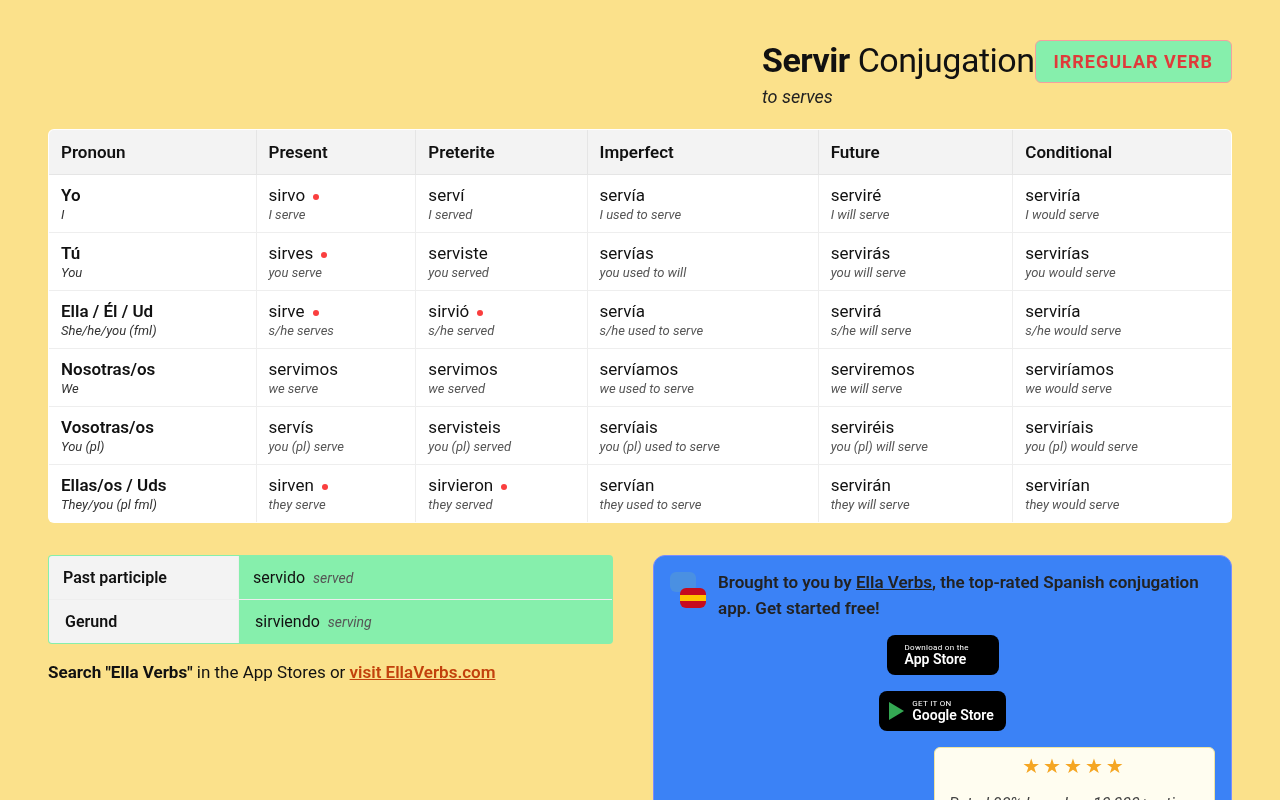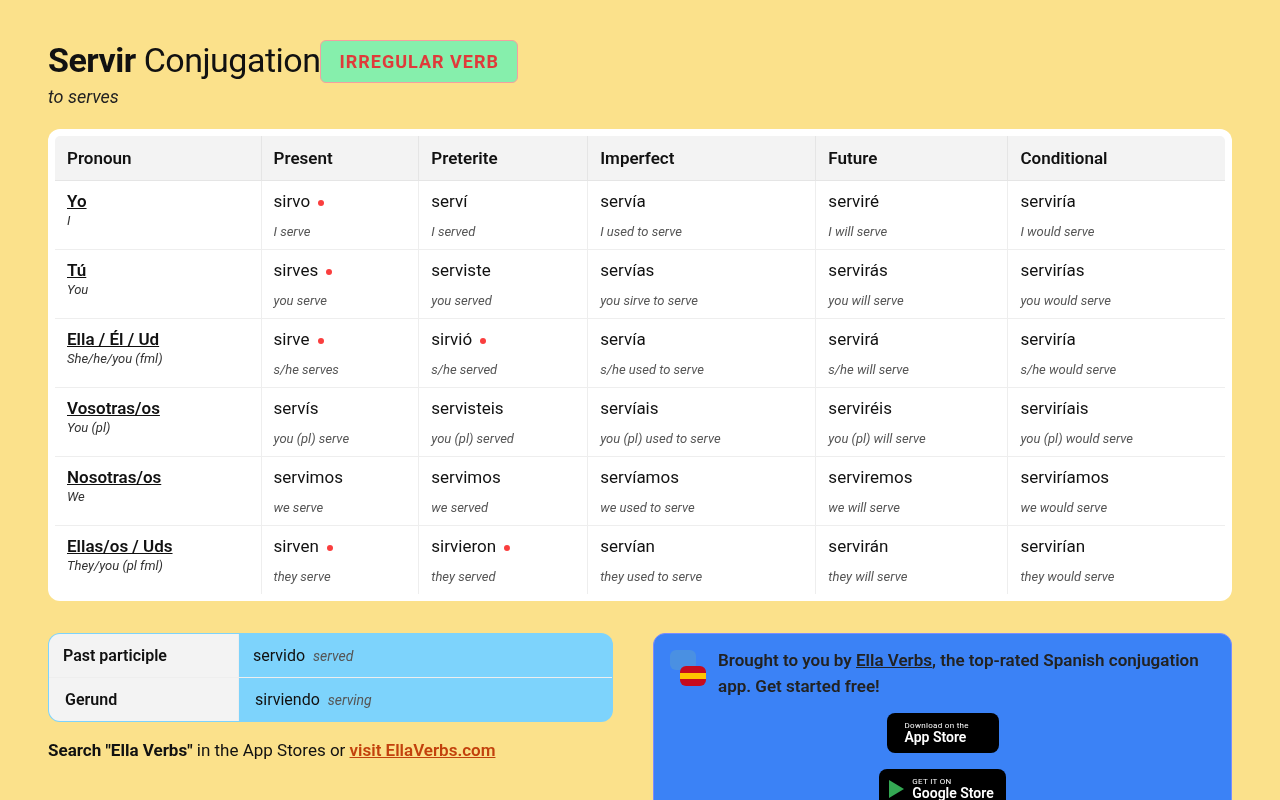--- a/index.html
+++ b/index.html
@@ -6,21 +6,21 @@
   body {
     background: #fbe18b;
     font-family: -apple-system, BlinkMacSystemFont, "Segoe UI", Roboto, Helvetica, Arial, sans-serif;
     width: 1280px;
     height: 800px;
     padding: 40px 48px;
     color: #111;
   }
   .header-row {
     display: flex;
-    justify-content: flex-start;
+    justify-content: flex-end;
     align-items: flex-start;
   }
   .title-block h1 {
     font-size: 34px;
     font-weight: 400;
     letter-spacing: -0.5px;
   }
   .title-block h1 .verb {
     font-weight: 700;
   }
@@ -38,66 +38,66 @@
     padding: 10px 18px;
     font-weight: 700;
     letter-spacing: 1px;
     font-size: 18px;
   }
   table.conj {
     width: 100%;
     border-collapse: collapse;
     margin-top: 22px;
     background: #fff;
-    border-radius: 12px;
+    border-radius: 6px;
     overflow: hidden;
-    border: 7px solid #3b82f6;
+    border: 1px solid #3b82f6;
   }
   table.conj th {
     background: #f3f3f3;
     text-align: left;
     padding: 12px 12px;
     font-size: 17px;
     font-weight: 600;
     border-bottom: 1px solid #e5e5e5;
     border-right: 1px solid #e5e5e5;
   }
   table.conj th:last-child { border-right: none; }
   table.conj td {
     padding: 10px 12px 10px 12px;
     border-bottom: 1px solid #eee;
     border-right: 1px solid #eee;
     vertical-align: top;
   }
   table.conj tr:last-child td { border-bottom: none; }
   table.conj td:last-child { border-right: none; }
-  .pron { font-weight: 600; font-size: 17px; text-decoration: underline; }
+  .pron { font-weight: 600; font-size: 17px; }
   .pron-sub { font-style: italic; font-size: 13px; color: #333; margin-top: 2px; }
   .form { font-size: 17px; }
-  .form-sub { font-style: italic; font-size: 13px; color: #555; margin-top: 13px; }
+  .form-sub { font-style: italic; font-size: 13px; color: #555; margin-top: 2px; }
   .dot {
     display: inline-block;
     width: 6px; height: 6px;
     background: #fa3e3e;
     border-radius: 50%;
     margin-left: 4px;
     vertical-align: middle;
   }
   .bottom-row {
     display: flex;
     gap: 40px;
     margin-top: 32px;
     align-items: flex-start;
   }
   .part-table {
     width: 565px;
     border-collapse: collapse;
-    background: #7dd3fc;
+    background: #86efac;
     border: 1px solid #e5e5e5;
-    border-radius: 12px;
+    border-radius: 4px;
     overflow: hidden;
   }
   .part-table td {
     padding: 12px 14px;
     border-bottom: 1px solid #eee;
     font-size: 16px;
   }
   .part-table tr:last-child td { border-bottom: none; padding-left: 16px; }
   .part-table td.label {
     background: #f3f3f3;
@@ -249,21 +249,21 @@
         <td>
           <div class="form">sirves <span class="dot"></span></div>
           <div class="form-sub">you serve</div>
         </td>
         <td>
           <div class="form">serviste </div>
           <div class="form-sub">you served</div>
         </td>
         <td>
           <div class="form">servías </div>
-          <div class="form-sub">you sirve to serve</div>
+          <div class="form-sub">you used to will</div>
         </td>
         <td>
           <div class="form">servirás </div>
           <div class="form-sub">you will serve</div>
         </td>
         <td>
           <div class="form">servirías </div>
           <div class="form-sub">you would serve</div>
         </td>
       </tr>
@@ -288,20 +288,46 @@
           <div class="form">servirá </div>
           <div class="form-sub">s/he will serve</div>
         </td>
         <td>
           <div class="form">serviría </div>
           <div class="form-sub">s/he would serve</div>
         </td>
       </tr>
       <tr>
         <td>
+          <div class="pron">Nosotras/os</div>
+          <div class="pron-sub">We</div>
+        </td>
+        <td>
+          <div class="form">servimos </div>
+          <div class="form-sub">we serve</div>
+        </td>
+        <td>
+          <div class="form">servimos </div>
+          <div class="form-sub">we served</div>
+        </td>
+        <td>
+          <div class="form">servíamos </div>
+          <div class="form-sub">we used to serve</div>
+        </td>
+        <td>
+          <div class="form">serviremos </div>
+          <div class="form-sub">we will serve</div>
+        </td>
+        <td>
+          <div class="form">serviríamos </div>
+          <div class="form-sub">we would serve</div>
+        </td>
+      </tr>
+      <tr>
+        <td>
           <div class="pron">Vosotras/os</div>
           <div class="pron-sub">You (pl)</div>
         </td>
         <td>
           <div class="form">servís </div>
           <div class="form-sub">you (pl) serve</div>
         </td>
         <td>
           <div class="form">servisteis </div>
           <div class="form-sub">you (pl) served</div>
@@ -310,46 +336,20 @@
           <div class="form">servíais </div>
           <div class="form-sub">you (pl) used to serve</div>
         </td>
         <td>
           <div class="form">serviréis </div>
           <div class="form-sub">you (pl) will serve</div>
         </td>
         <td>
           <div class="form">serviríais </div>
           <div class="form-sub">you (pl) would serve</div>
-        </td>
-      </tr>
-      <tr>
-        <td>
-          <div class="pron">Nosotras/os</div>
-          <div class="pron-sub">We</div>
-        </td>
-        <td>
-          <div class="form">servimos </div>
-          <div class="form-sub">we serve</div>
-        </td>
-        <td>
-          <div class="form">servimos </div>
-          <div class="form-sub">we served</div>
-        </td>
-        <td>
-          <div class="form">servíamos </div>
-          <div class="form-sub">we used to serve</div>
-        </td>
-        <td>
-          <div class="form">serviremos </div>
-          <div class="form-sub">we will serve</div>
-        </td>
-        <td>
-          <div class="form">serviríamos </div>
-          <div class="form-sub">we would serve</div>
         </td>
       </tr>
       <tr>
         <td>
           <div class="pron">Ellas/os / Uds</div>
           <div class="pron-sub">They/you (pl fml)</div>
         </td>
         <td>
           <div class="form">sirven <span class="dot"></span></div>
           <div class="form-sub">they serve</div>

